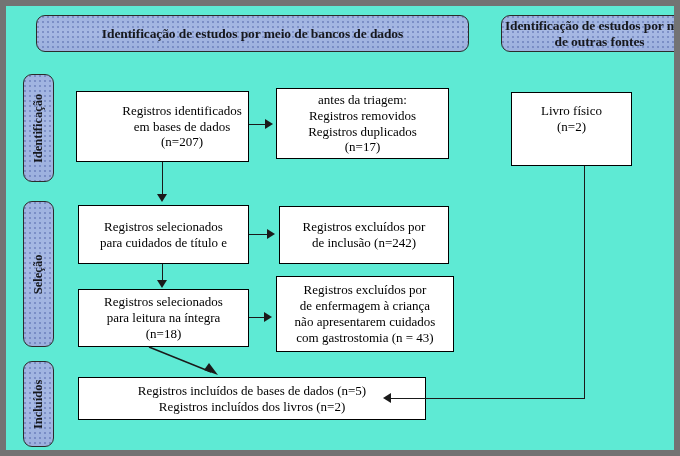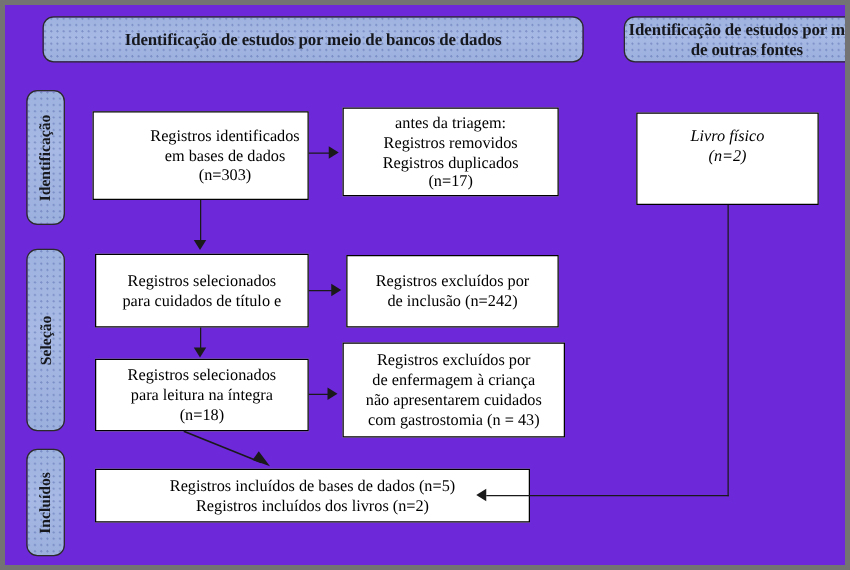--- a/index.html
+++ b/index.html
@@ -4,23 +4,23 @@
 <style>
   html, body {
     margin: 0;
     padding: 0;
     background: #ffffff;
   }
   #page {
     position: relative;
     width: 680px;
     height: 456px;
-    background: #6d28d9;
+    background: #5eead4;
     box-sizing: border-box;
-    border: 4px solid #737373;
+    border: 6px solid #737373;
     overflow: hidden;
     font-family: "Liberation Serif", "DejaVu Serif", serif;
   }
 
   
   .bluebar {
     position: absolute;
     box-sizing: border-box;
     border: 1.5px solid #2b2b2b;
     border-radius: 9px;
@@ -118,34 +118,34 @@
   </div>
 
   <div class="bluebar stage-bar" style="left:17px; top:355px; width:31px; height:86px;">
     <span class="vtext">Incluídos</span>
   </div>
 
   <div class="box" style="left:70px; top:85px; width:173px; height:71px;padding-left:44px;">
     <div class="lines">
       <div>Registros identificados</div>
       <div>em bases de dados</div>
-      <div>(n=303)</div>
+      <div>(n=207)</div>
     </div>
   </div>
 
   <div class="box" style="left:270px; top:82px; width:173px; height:71px;">
     <div class="lines">
       <div>antes da triagem:</div>
       <div>Registros removidos</div>
       <div>Registros duplicados</div>
       <div>(n=17)</div>
     </div>
   </div>
 
-  <div class="box" style="left:505px; top:86px; width:146px; height:74px;font-style:italic;">
+  <div class="box" style="left:505px; top:86px; width:121px; height:74px;">
     <div class="lines" style="margin-bottom:20px;">
       <div>Livro físico</div>
       <div>(n=2)</div>
     </div>
   </div>
 
   <div class="ln h" style="left:243px; top:118px; width:18px;"></div>
   <div class="arrowhead right" style="left:259px; top:113px;"></div>
 
   <div class="ln v" style="left:156px; top:156px; height:33px;"></div>

